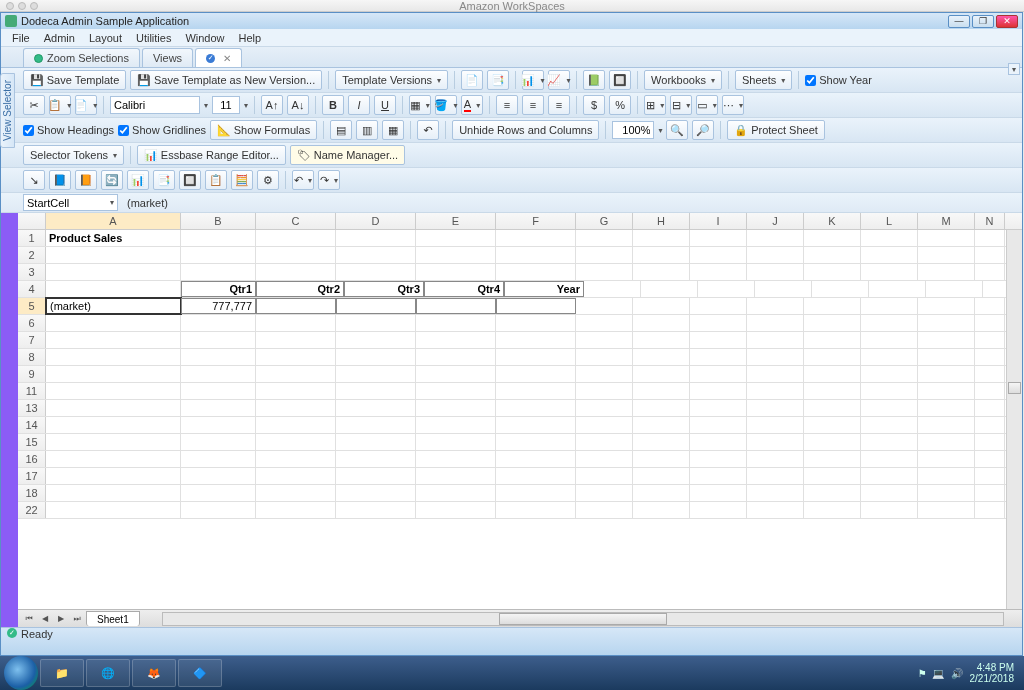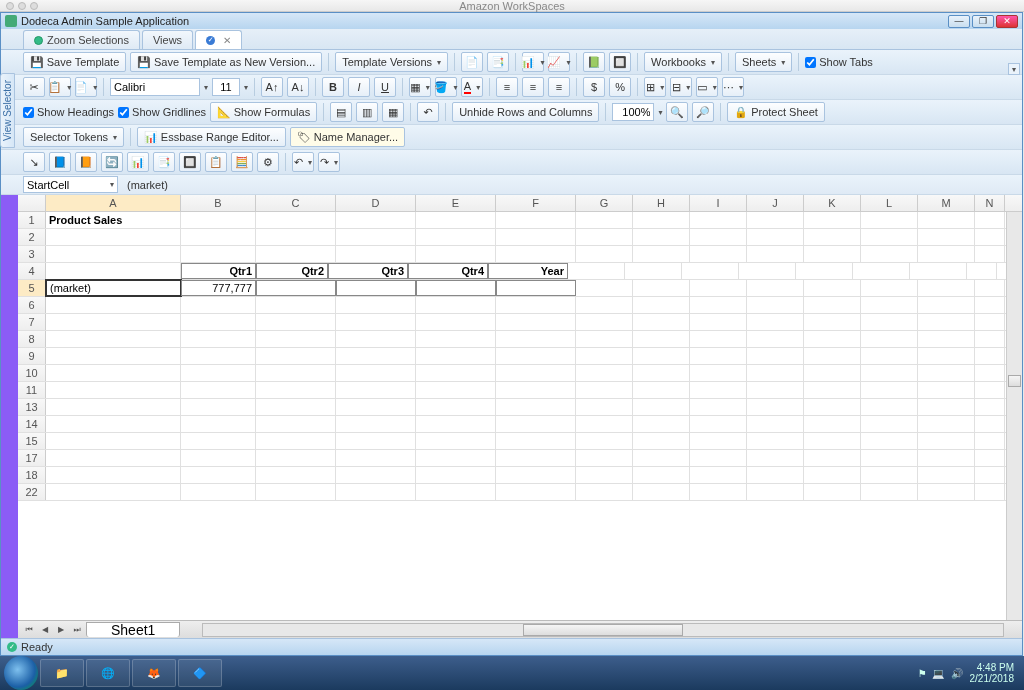--- a/index.html
+++ b/index.html
@@ -53,25 +53,25 @@
 .rowh{width:28px;border-right:1px solid #ccc;background:linear-gradient(#f8f8f8,#eee);text-align:center;font-size:11px;color:#555;display:flex;align-items:center;justify-content:center;}
 .rowh.sel{background:#fdebc5;}
 .cell{border-right:1px solid #e0e0e0;padding:0 3px;font-size:11px;display:flex;align-items:center;overflow:hidden;white-space:nowrap;}
 .cell.bold{font-weight:bold;}
 .cell.right{justify-content:flex-end;}
 .cell.bordered{border:1px solid #888;}
 .cell.selected{outline:2px solid #333;outline-offset:-1px;background:#fff;}
 
 .sheet-tabs{height:18px;background:linear-gradient(#eee,#ddd);display:flex;align-items:center;border-top:1px solid #bbb;padding-left:4px;gap:2px;}
 .nav-btn{width:14px;height:14px;display:flex;align-items:center;justify-content:center;font-size:8px;color:#555;}
-.sheet-tab{height:15px;padding:0 24px;background:#fff;border:1px solid #aaa;border-bottom:none;font-size:14px;display:flex;align-items:center;border-radius:0 0 3px 3px;}
+.sheet-tab{height:15px;padding:0 10px;background:#fff;border:1px solid #aaa;border-bottom:none;font-size:10px;display:flex;align-items:center;border-radius:0 0 3px 3px;}
 .hscroll{flex:1;height:14px;margin-left:20px;margin-right:18px;background:#e8e8e8;border:1px solid #bbb;position:relative;}
 .hscroll-thumb{position:absolute;left:40%;width:20%;height:100%;background:linear-gradient(#f5f5f5,#ddd);border:1px solid #aaa;}
 
-.statusbar{height:17px;background:linear-gradient(#d6e7f7,#b7d5ef);border-top:1px solid #a9c3df;display:flex;align-items:center;padding:0 6px;gap:4px;font-size:11px;color:#333;}
+.statusbar{height:28px;background:linear-gradient(#d6e7f7,#b7d5ef);border-top:1px solid #a9c3df;display:flex;padding:0 6px;gap:4px;font-size:11px;color:#333;}
 .green-check{width:10px;height:10px;border-radius:50%;background:#3b8;color:#fff;font-size:7px;display:flex;align-items:center;justify-content:center;}
 
 .win-taskbar{position:absolute;left:0;right:0;bottom:0;height:34px;background:linear-gradient(#3d5e8c,#1b3a5e);display:flex;align-items:center;padding:0 4px;gap:2px;}
 .start-orb{width:34px;height:34px;border-radius:50%;background:radial-gradient(circle at 40% 40%, #7ec0ee, #1b5fa6 60%, #0a3 100%);display:flex;align-items:center;justify-content:center;}
 .task-btn{width:44px;height:28px;border:1px solid rgba(255,255,255,.2);background:rgba(255,255,255,.08);border-radius:2px;display:flex;align-items:center;justify-content:center;}
 .tray{margin-left:auto;display:flex;align-items:center;gap:6px;color:#cfe;font-size:10px;}
 .tray-time{text-align:right;line-height:11px;padding-right:6px;}
 
 .expand-right{position:absolute;right:2px;top:50px;width:12px;height:12px;border:1px solid #a9c3df;background:#eaf3fb;font-size:8px;display:flex;align-items:center;justify-content:center;color:#555;}
 .vscroll{position:absolute;right:0;top:17px;bottom:18px;width:16px;background:#e8e8e8;border-left:1px solid #ccc;}
@@ -93,20 +93,28 @@
   <div class="app-titlebar">
     <span class="icon-small"></span>
     <span>Dodeca Admin Sample Application</span>
     <div class="win-controls">
       <div class="win-btn">—</div>
       <div class="win-btn">❐</div>
       <div class="win-btn close">✕</div>
     </div>
   </div>
 
+  <div class="menubar">
+    <span>File</span>
+    <span>Admin</span>
+    <span>Layout</span>
+    <span>Utilities</span>
+    <span>Window</span>
+    <span>Help</span>
+  </div>
 
   <div class="view-tab-left">View Selector</div>
   <div class="expand-right">▾</div>
 
   <div class="doc-tabs">
     <div class="doc-tab">
       <span class="green-dot"></span>
       <span>Zoom Selections</span>
     </div>
     <div class="doc-tab">
@@ -138,21 +146,21 @@
     <div class="tbtn tdrop">
         <span>Workbooks</span>
       </div>
     <div class="tsep"></div>
     <div class="tbtn tdrop">
         <span>Sheets</span>
       </div>
     <div class="tsep"></div>
     <label class="tchk">
         <input type="checkbox" checked="" style="">
-        <span>Show Tabs</span>
+        <span>Show Year</span>
       </label>
   </div>
 
   <div class="toolbar">
     <div class="tbtn icon-only">✂</div>
     <div class="tbtn icon-only tdrop">📋</div>
     <div class="tbtn icon-only tdrop">📄</div>
     <div class="tsep"></div>
     <input class="tinput" style="width: 90px;" value="Calibri">
     <span style="font-size:8px;color:#555">▾</span>
@@ -320,21 +328,21 @@
           <div class="cell" style="width: 57px;"></div>
           <div class="cell" style="width: 57px;"></div>
           <div class="cell" style="width: 57px;"></div>
           <div class="cell" style="width: 57px;"></div>
           <div class="cell" style="width: 30px;"></div>
         </div>
         <div class="grid-row">
           <div class="rowh">4</div>
           <div class="cell" style="width: 135px;"></div>
           <div class="cell bold right bordered" style="width: 75px;">Qtr1</div>
-          <div class="cell bold right bordered" style="width: 72px;">Qtr2</div>
+          <div class="cell bold right bordered" style="width: 88px;">Qtr2</div>
           <div class="cell bold right bordered" style="width: 80px;">Qtr3</div>
           <div class="cell bold right bordered" style="width: 80px;">Qtr4</div>
           <div class="cell bold right bordered" style="width: 80px;">Year</div>
           <div class="cell" style="width: 57px;"></div>
           <div class="cell" style="width: 57px;"></div>
           <div class="cell" style="width: 57px;"></div>
           <div class="cell" style="width: 57px;"></div>
           <div class="cell" style="width: 57px;"></div>
           <div class="cell" style="width: 57px;"></div>
           <div class="cell" style="width: 57px;"></div>
@@ -419,37 +427,20 @@
           <div class="cell" style="width: 57px;"></div>
           <div class="cell" style="width: 57px;"></div>
           <div class="cell" style="width: 57px;"></div>
           <div class="cell" style="width: 57px;"></div>
           <div class="cell" style="width: 57px;"></div>
           <div class="cell" style="width: 57px;"></div>
           <div class="cell" style="width: 57px;"></div>
           <div class="cell" style="width: 30px;"></div>
         </div>
         <div class="grid-row">
-          <div class="rowh">10</div>
-          <div class="cell" style="width: 135px;"></div>
-          <div class="cell" style="width: 75px;"></div>
-          <div class="cell" style="width: 80px;"></div>
-          <div class="cell" style="width: 80px;"></div>
-          <div class="cell" style="width: 80px;"></div>
-          <div class="cell" style="width: 80px;"></div>
-          <div class="cell" style="width: 57px;"></div>
-          <div class="cell" style="width: 57px;"></div>
-          <div class="cell" style="width: 57px;"></div>
-          <div class="cell" style="width: 57px;"></div>
-          <div class="cell" style="width: 57px;"></div>
-          <div class="cell" style="width: 57px;"></div>
-          <div class="cell" style="width: 57px;"></div>
-          <div class="cell" style="width: 30px;"></div>
-        </div>
-        <div class="grid-row">
           <div class="rowh">11</div>
           <div class="cell" style="width: 135px;"></div>
           <div class="cell" style="width: 75px;"></div>
           <div class="cell" style="width: 80px;"></div>
           <div class="cell" style="width: 80px;"></div>
           <div class="cell" style="width: 80px;"></div>
           <div class="cell" style="width: 80px;"></div>
           <div class="cell" style="width: 57px;"></div>
           <div class="cell" style="width: 57px;"></div>
           <div class="cell" style="width: 57px;"></div>
@@ -488,20 +479,37 @@
           <div class="cell" style="width: 57px;"></div>
           <div class="cell" style="width: 57px;"></div>
           <div class="cell" style="width: 57px;"></div>
           <div class="cell" style="width: 57px;"></div>
           <div class="cell" style="width: 57px;"></div>
           <div class="cell" style="width: 57px;"></div>
           <div class="cell" style="width: 30px;"></div>
         </div>
         <div class="grid-row">
           <div class="rowh">15</div>
+          <div class="cell" style="width: 135px;"></div>
+          <div class="cell" style="width: 75px;"></div>
+          <div class="cell" style="width: 80px;"></div>
+          <div class="cell" style="width: 80px;"></div>
+          <div class="cell" style="width: 80px;"></div>
+          <div class="cell" style="width: 80px;"></div>
+          <div class="cell" style="width: 57px;"></div>
+          <div class="cell" style="width: 57px;"></div>
+          <div class="cell" style="width: 57px;"></div>
+          <div class="cell" style="width: 57px;"></div>
+          <div class="cell" style="width: 57px;"></div>
+          <div class="cell" style="width: 57px;"></div>
+          <div class="cell" style="width: 57px;"></div>
+          <div class="cell" style="width: 30px;"></div>
+        </div>
+        <div class="grid-row">
+          <div class="rowh">16</div>
           <div class="cell" style="width: 135px;"></div>
           <div class="cell" style="width: 75px;"></div>
           <div class="cell" style="width: 80px;"></div>
           <div class="cell" style="width: 80px;"></div>
           <div class="cell" style="width: 80px;"></div>
           <div class="cell" style="width: 80px;"></div>
           <div class="cell" style="width: 57px;"></div>
           <div class="cell" style="width: 57px;"></div>
           <div class="cell" style="width: 57px;"></div>
           <div class="cell" style="width: 57px;"></div>

